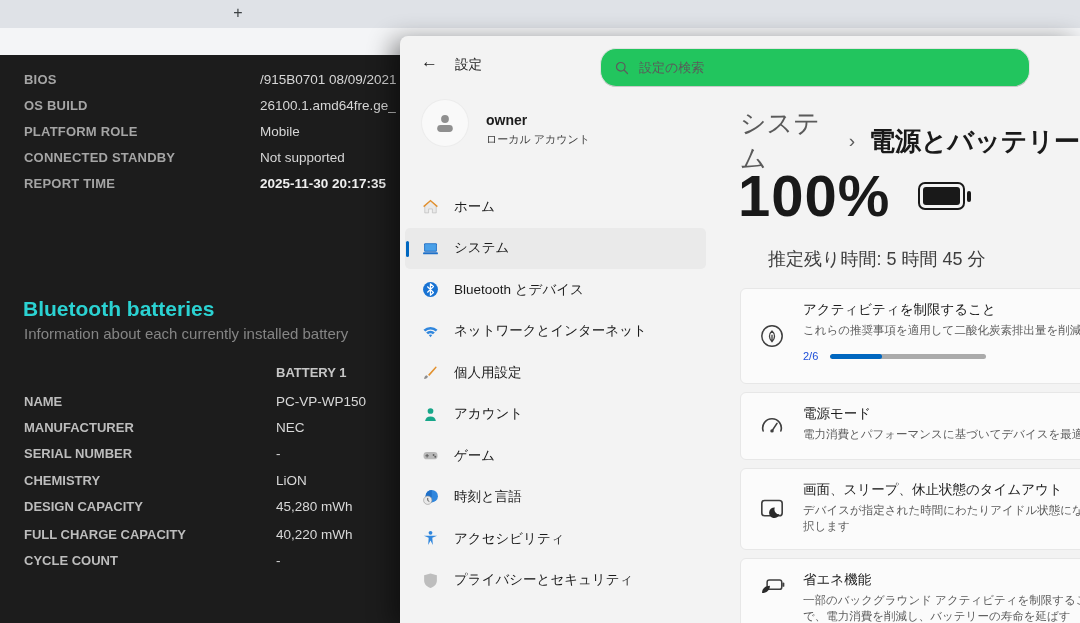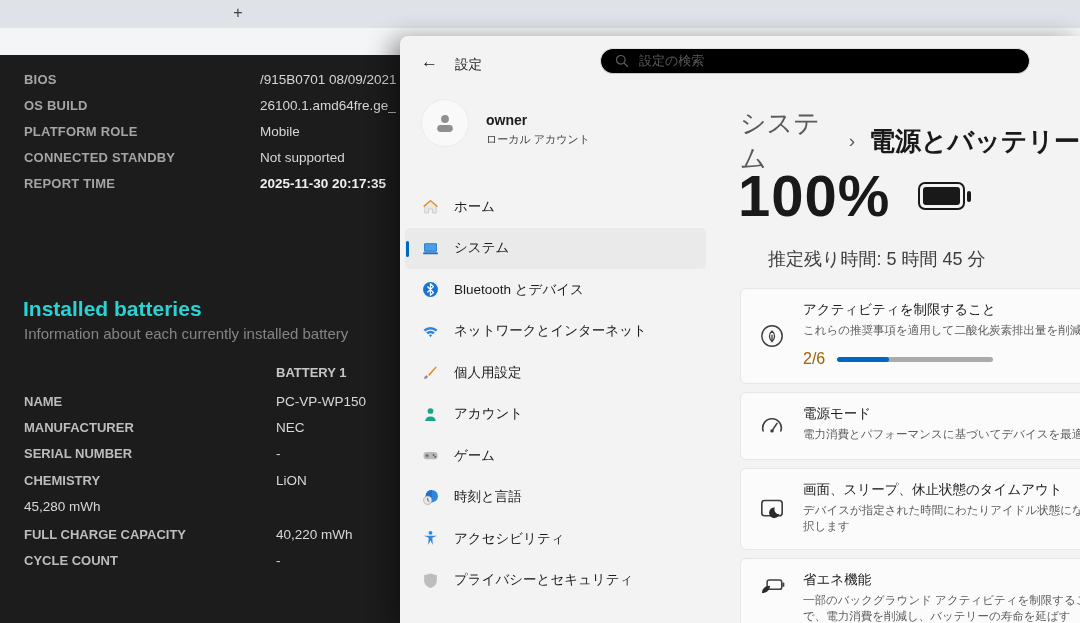--- a/index.html
+++ b/index.html
@@ -35,21 +35,21 @@
   .batt-table { position:absolute; left:24px; top:333px; width:600px; }
   .brow { display:flex; height:26.3px; align-items:center; }
   .brow.gap-before { margin-top:2px; }
   .brow .lbl { width:252px; font-size:13px; font-weight:bold; color:#bdbdbd; }
   .brow .val { font-size:13.5px; color:#d8d8d8; white-space:nowrap; }
 
   
   .settings-win { position:absolute; left:400px; top:36px; width:680px; height:587px; background:#f3f3f3; border-radius:8px 0 0 0; box-shadow:-8px 4px 24px rgba(0,0,0,.45); overflow:hidden; }
   .back-btn { position:absolute; left:21px; top:16px; font-size:17px; color:#1b1b1b; }
   .win-title { position:absolute; left:55px; top:20px; font-size:13.5px; color:#1b1b1b; }
-  .search-box { position:absolute; left:200px; top:12px; width:430px; height:26px; background:#000000; border:1px solid #e2e2e2; border-bottom-color:#c9c9c9; border-radius:16px; display:flex; align-items:center; padding-left:14px; gap:10px; }
+  .search-box { position:absolute; left:200px; top:12px; width:430px; height:39px; background:#22c55e; border:1px solid #e2e2e2; border-bottom-color:#c9c9c9; border-radius:16px; display:flex; align-items:center; padding-left:14px; gap:10px; }
   .search-placeholder { font-size:13px; color:#5a5a5a; }
   .s-icon { display:inline-flex; width:14px; height:14px; }
 
   .avatar { position:absolute; left:22px; top:64px; width:46px; height:46px; border-radius:50%; background:#f9f9f9; display:flex; align-items:center; justify-content:center; box-shadow:0 0 0 1px #ececec; }
   .acct-name { position:absolute; left:86px; top:76px; font-size:14px; font-weight:bold; color:#1b1b1b; }
   .acct-type { position:absolute; left:86px; top:96px; font-size:11px; color:#3f3f3f; }
 
   .nav { position:absolute; left:5px; top:150px; width:301px; }
   .nav-item { position:relative; height:41.5px; display:flex; align-items:center; padding-left:16px; gap:15px; border-radius:5px; font-size:13.5px; color:#1b1b1b; }
   .nav-item.selected { background:#eaeaea; }
@@ -74,21 +74,21 @@
   .card:nth-of-type(1){ height:96px; }
   .card:nth-of-type(2){ height:68px; }
   .card:nth-of-type(3){ height:82px; }
   .card:nth-of-type(4){ height:100px; }
   .icon-slot { width:26px; height:26px; display:inline-flex; align-items:center; justify-content:center; align-self:center; flex:none; }
   .card:nth-of-type(4) .icon-slot { align-self:flex-start; margin-top:2px; }
   .card-body { display:flex; flex-direction:column; gap:3px; min-width:0; }
   .card-title { font-size:13.5px; color:#1b1b1b; white-space:nowrap; }
   .card-sub { font-size:11.5px; color:#5c5c5c; line-height:16px; white-space:pre-line; }
   .card-progress { margin-top:9px; display:flex; align-items:center; gap:12px; }
-  .prog-label { font-size:16px; color:#a16207; }
+  .prog-label { font-size:11px; color:#1d4ed8; }
   .bar { position:relative; width:156px; height:5px; background:#ababab; border-radius:3px; overflow:hidden; display:inline-block; }
   .bar-fill { position:absolute; left:0; top:0; bottom:0; background:var(--accent,#0067c0); border-radius:3px; }
 </style>
 </head>
 <body>
 
 <div class="tabstrip">
   <div class="tab">
     <span class="tab-title">Battery report</span>
     <span class="tab-close">×</span>
@@ -130,21 +130,21 @@
       <div class="irow">
         <span class="lbl">CONNECTED STANDBY</span>
         <span class="val">Not supported</span>
       </div>
 
       <div class="irow strong">
         <span class="lbl">REPORT TIME</span>
         <span class="val">2025-11-30  20:17:35</span>
       </div>
     </div>
-  <div class="section-title">Installed batteries</div>
+  <div class="section-title">Bluetooth batteries</div>
   <div class="section-sub">Information about each currently installed battery</div>
   <div class="batt-col-header">BATTERY 1</div>
   <div class="batt-table">
 
       <div class="brow">
         <span class="lbl">NAME</span>
         <span class="val">PC-VP-WP150</span>
       </div>
 
       <div class="brow">
@@ -156,20 +156,21 @@
         <span class="lbl">SERIAL NUMBER</span>
         <span class="val">-</span>
       </div>
 
       <div class="brow">
         <span class="lbl">CHEMISTRY</span>
         <span class="val">LiON</span>
       </div>
 
       <div class="brow">
+        <span class="lbl">DESIGN CAPACITY</span>
         <span class="val">45,280 mWh</span>
       </div>
 
       <div class="brow gap-before">
         <span class="lbl">FULL CHARGE CAPACITY</span>
         <span class="val">40,220 mWh</span>
       </div>
 
       <div class="brow">
         <span class="lbl">CYCLE COUNT</span>

